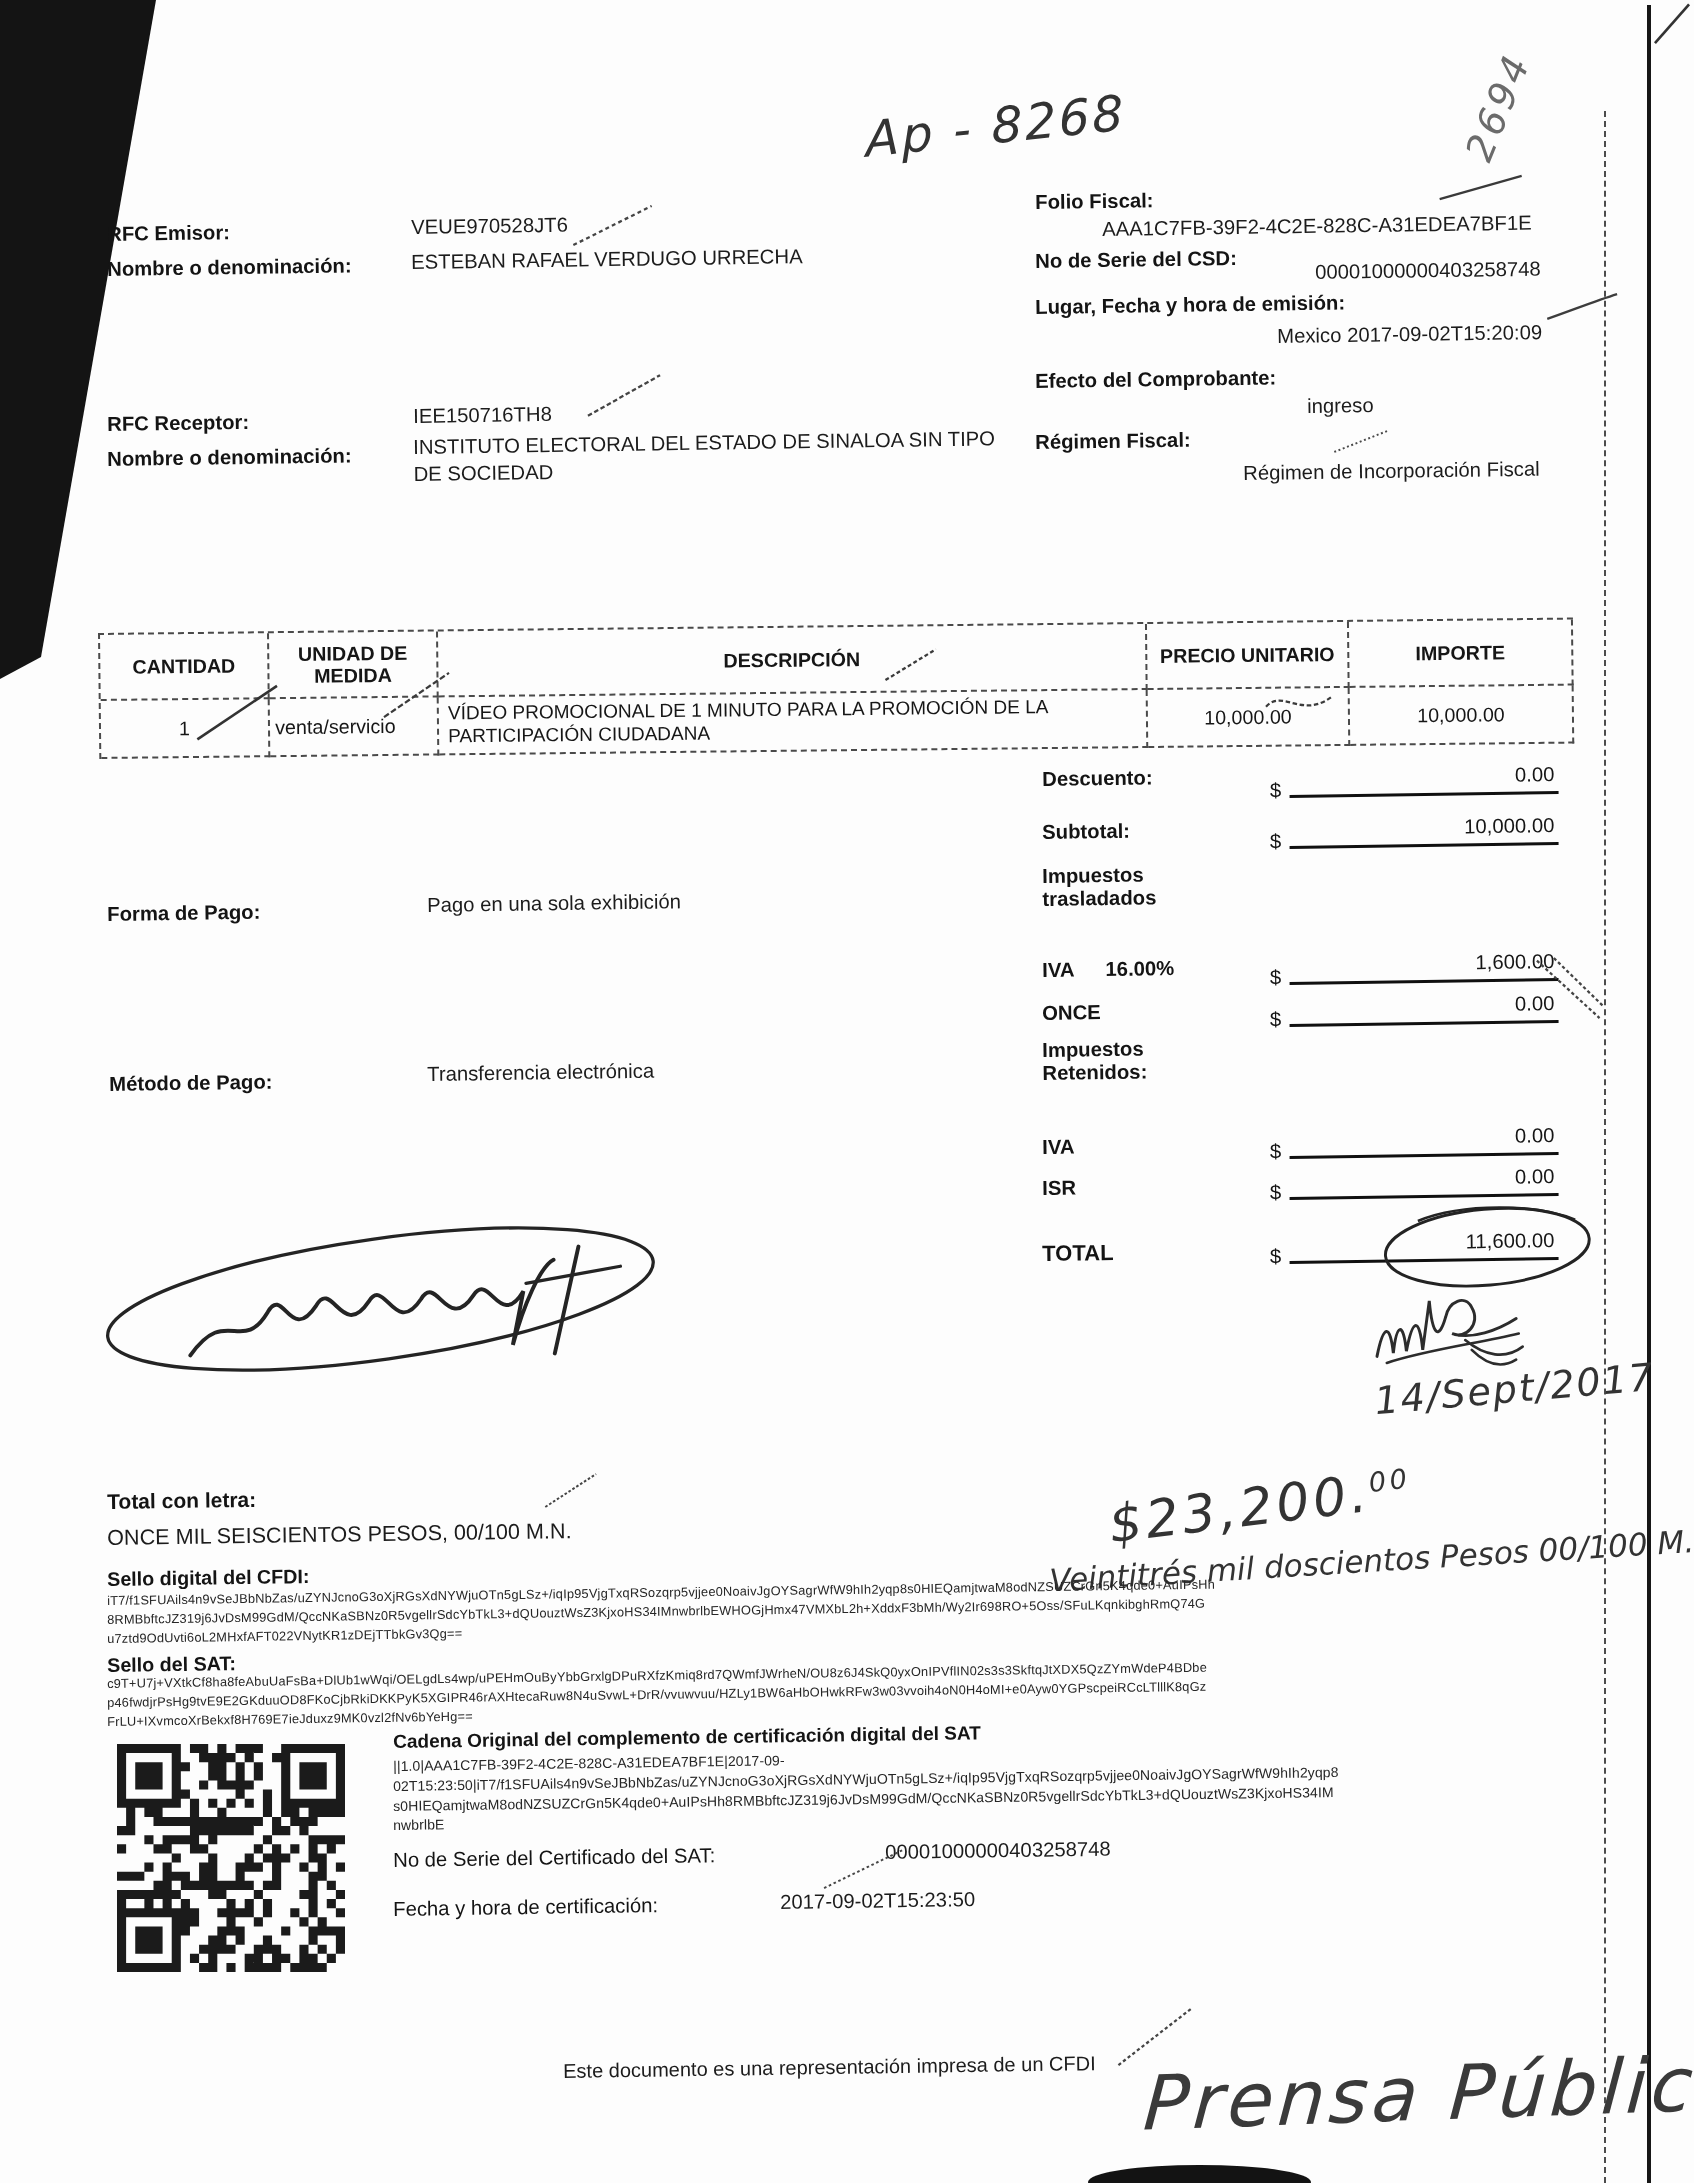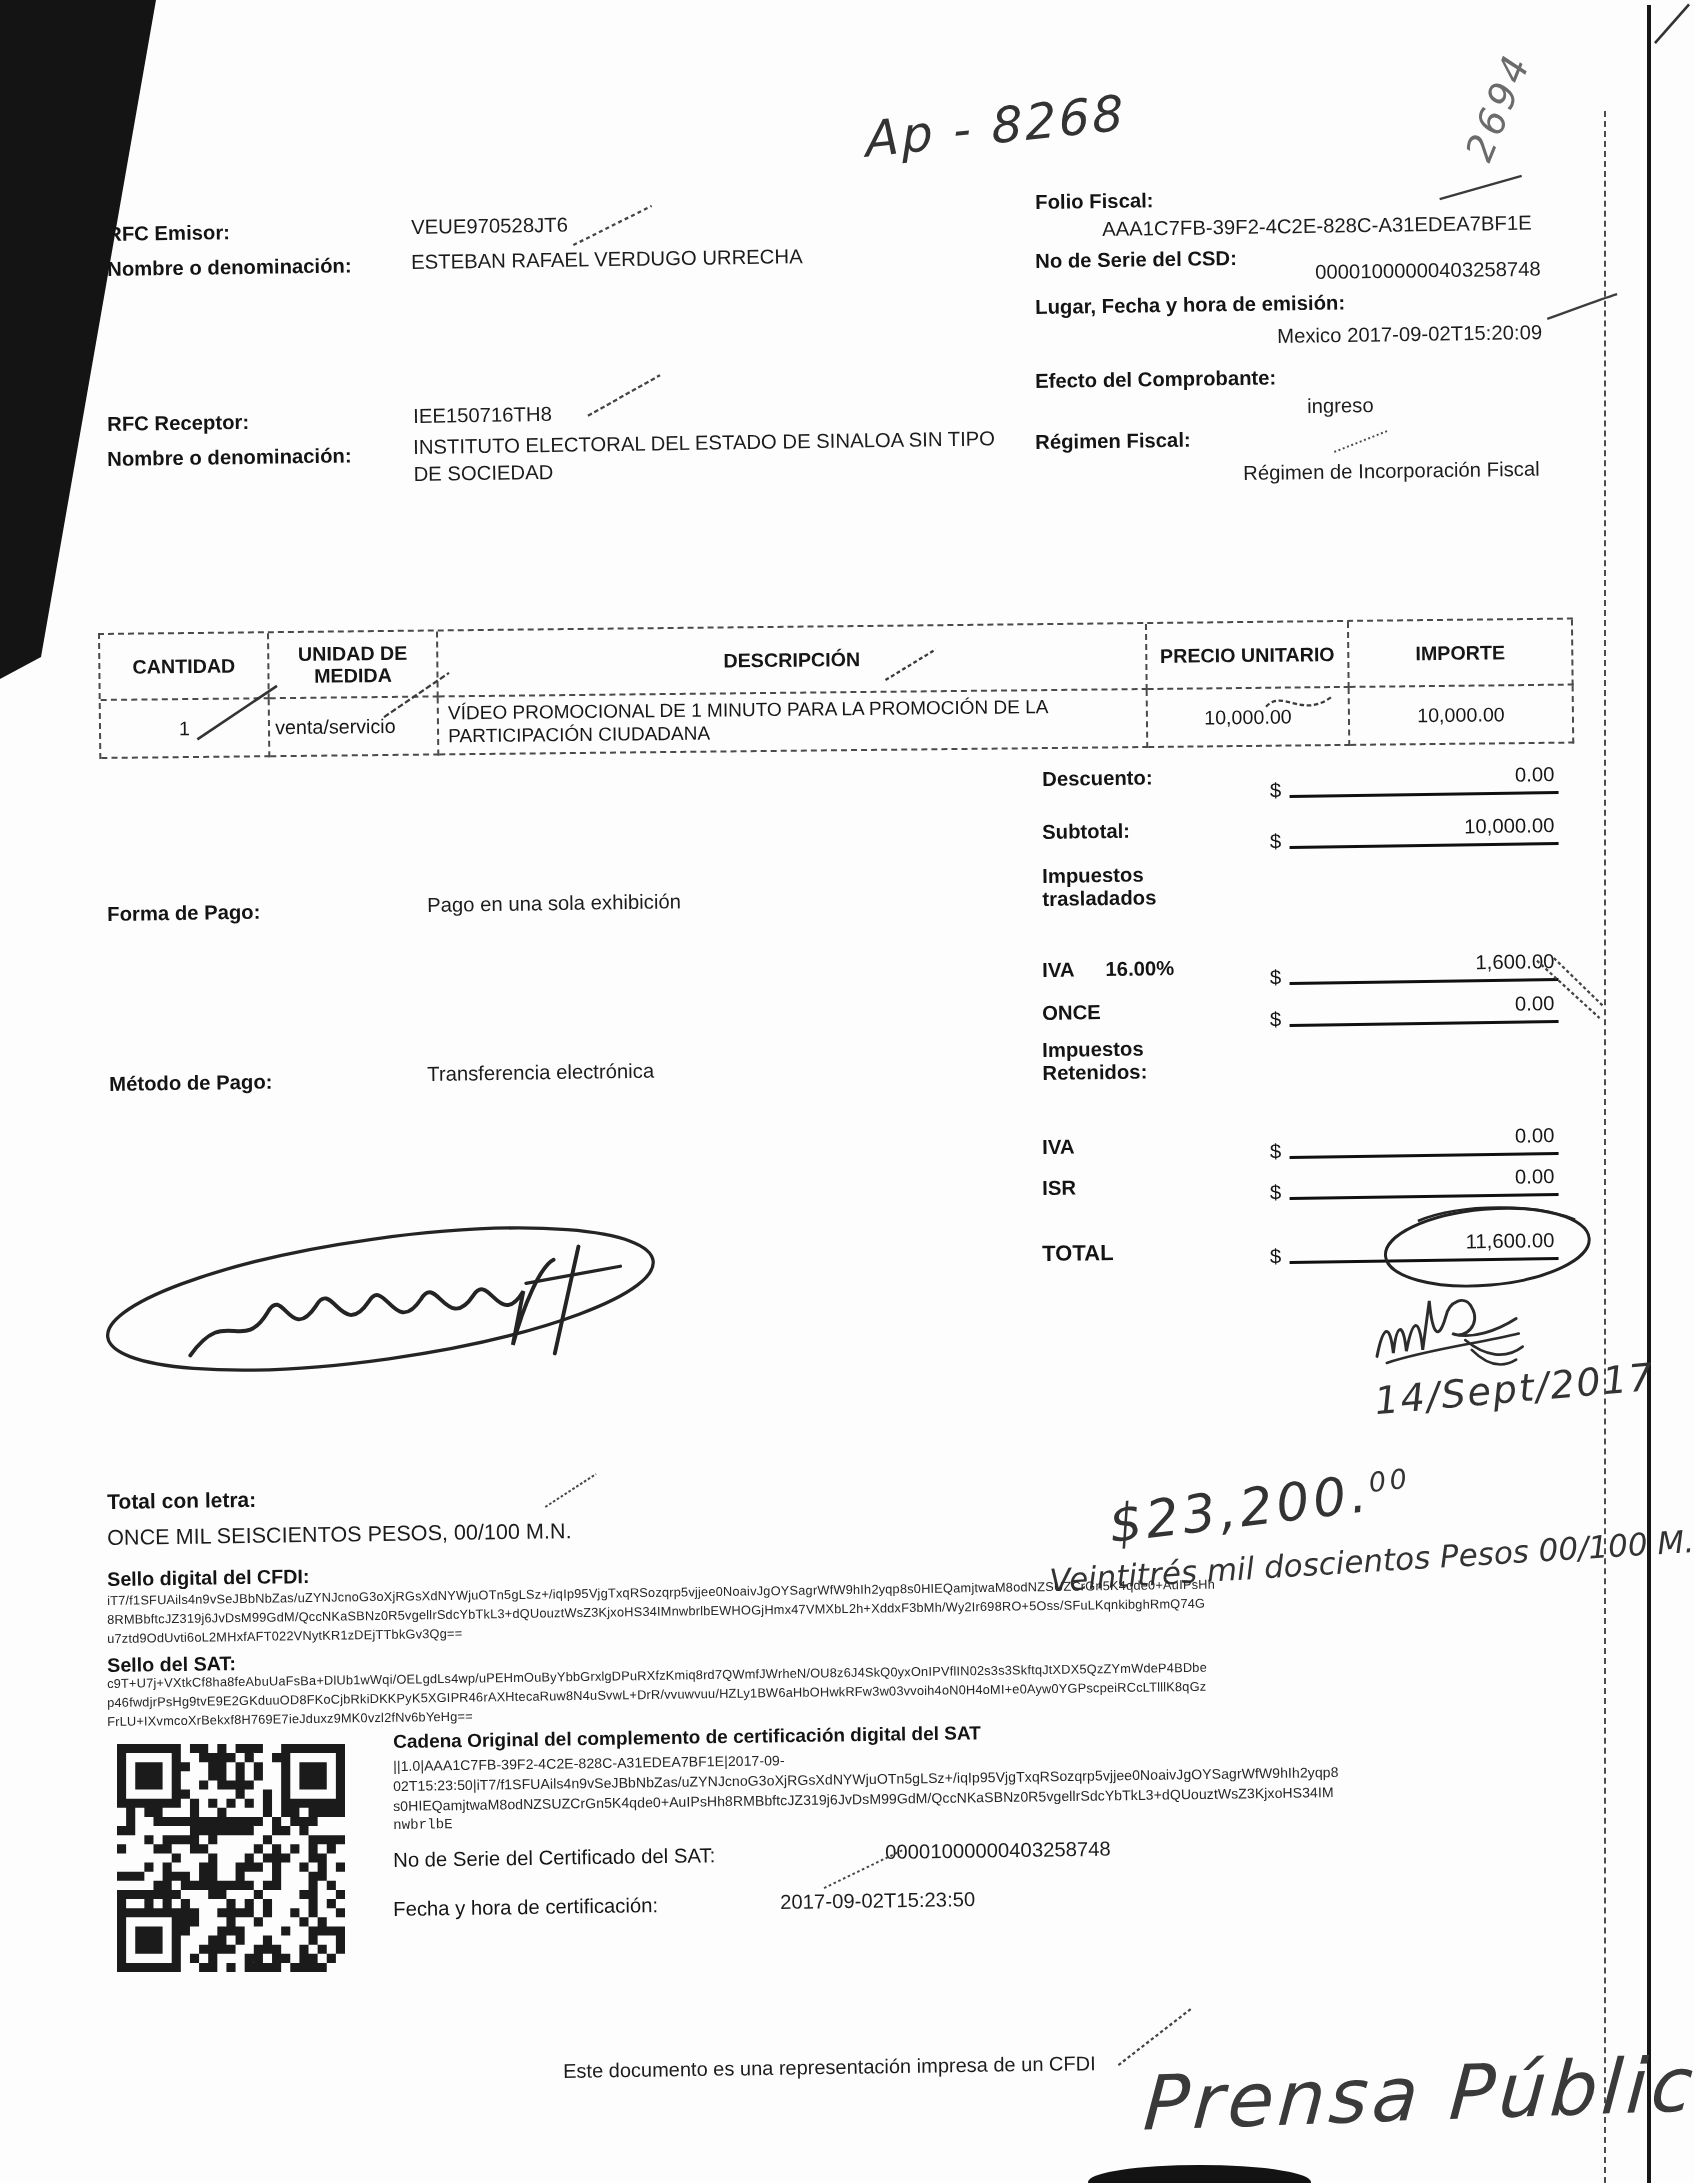--- a/index.html
+++ b/index.html
@@ -176,21 +176,21 @@
 
   <div class="lab" style="left:107px;top:1654px;font-size:19.7px;">Sello del SAT:</div>
   <div class="tiny" style="left:107px;top:1676px;">c9T+U7j+VXtkCf8ha8feAbuUaFsBa+DlUb1wWqi/OELgdLs4wp/uPEHmOuByYbbGrxlgDPuRXfzKmiq8rd7QWmfJWrheN/OU8z6J4SkQ0yxOnIPVflIN02s3s3SkftqJtXDX5QzZYmWdeP4BDbe</div>
   <div class="tiny" style="left:107px;top:1695px;">p46fwdjrPsHg9tvE9E2GKduuOD8FKoCjbRkiDKKPyK5XGIPR46rAXHtecaRuw8N4uSvwL+DrR/vvuwvuu/HZLy1BW6aHbOHwkRFw3w03vvoih4oN0H4oMI+e0Ayw0YGPscpeiRCcLTlllK8qGz</div>
   <div class="tiny" style="left:107px;top:1714px;">FrLU+IXvmcoXrBekxf8H769E7ieJduxz9MK0vzl2fNv6bYeHg==</div>
 
   <div class="lab" style="left:393px;top:1731px;font-size:19px;">Cadena Original del complemento de certificación digital del SAT</div>
   <div class="cadl" style="left:393px;top:1758px;">||1.0|AAA1C7FB-39F2-4C2E-828C-A31EDEA7BF1E|2017-09-</div>
   <div class="cadl" style="left:393px;top:1778px;">02T15:23:50|iT7/f1SFUAils4n9vSeJBbNbZas/uZYNJcnoG3oXjRGsXdNYWjuOTn5gLSz+/iqIp95VjgTxqRSozqrp5vjjee0NoaivJgOYSagrWfW9hIh2yqp8</div>
   <div class="cadl" style="left:393px;top:1798px;">s0HIEQamjtwaM8odNZSUZCrGn5K4qde0+AuIPsHh8RMBbftcJZ319j6JvDsM99GdM/QccNKaSBNz0R5vgellrSdcYbTkL3+dQUouztWsZ3KjxoHS34IM</div>
-  <div class="cadl" style="left:393px;top:1817px;font-family:Liberation Mono, monospace;">nwbrlbE</div>
+  <div class="cadl" style="left:393px;top:1817px;">nwbrlbE</div>
 
   <svg id="qr" class="sig" style="left:115px;top:1744px;" width="232" height="228" viewBox="0 0 350 350">
       <path d="M0,0h14v14h-14zM14,0h14v14h-14zM28,0h14v14h-14zM42,0h14v14h-14zM56,0h14v14h-14zM70,0h14v14h-14zM84,0h14v14h-14zM112,0h14v14h-14zM126,0h14v14h-14zM154,0h14v14h-14zM182,0h14v14h-14zM196,0h14v14h-14zM210,0h14v14h-14zM252,0h14v14h-14zM266,0h14v14h-14zM280,0h14v14h-14zM294,0h14v14h-14zM308,0h14v14h-14zM322,0h14v14h-14zM336,0h14v14h-14zM0,14h14v14h-14zM84,14h14v14h-14zM126,14h14v14h-14zM140,14h14v14h-14zM154,14h14v14h-14zM168,14h14v14h-14zM196,14h14v14h-14zM238,14h14v14h-14zM252,14h14v14h-14zM336,14h14v14h-14zM0,28h14v14h-14zM28,28h14v14h-14zM42,28h14v14h-14zM56,28h14v14h-14zM84,28h14v14h-14zM98,28h14v14h-14zM140,28h14v14h-14zM154,28h14v14h-14zM182,28h14v14h-14zM210,28h14v14h-14zM252,28h14v14h-14zM280,28h14v14h-14zM294,28h14v14h-14zM308,28h14v14h-14zM336,28h14v14h-14zM0,42h14v14h-14zM28,42h14v14h-14zM42,42h14v14h-14zM56,42h14v14h-14zM84,42h14v14h-14zM140,42h14v14h-14zM154,42h14v14h-14zM182,42h14v14h-14zM210,42h14v14h-14zM252,42h14v14h-14zM280,42h14v14h-14zM294,42h14v14h-14zM308,42h14v14h-14zM336,42h14v14h-14zM0,56h14v14h-14zM28,56h14v14h-14zM42,56h14v14h-14zM56,56h14v14h-14zM84,56h14v14h-14zM126,56h14v14h-14zM154,56h14v14h-14zM168,56h14v14h-14zM182,56h14v14h-14zM196,56h14v14h-14zM252,56h14v14h-14zM280,56h14v14h-14zM294,56h14v14h-14zM308,56h14v14h-14zM336,56h14v14h-14zM0,70h14v14h-14zM84,70h14v14h-14zM98,70h14v14h-14zM182,70h14v14h-14zM224,70h14v14h-14zM252,70h14v14h-14zM336,70h14v14h-14zM0,84h14v14h-14zM14,84h14v14h-14zM28,84h14v14h-14zM42,84h14v14h-14zM56,84h14v14h-14zM70,84h14v14h-14zM84,84h14v14h-14zM112,84h14v14h-14zM140,84h14v14h-14zM168,84h14v14h-14zM196,84h14v14h-14zM224,84h14v14h-14zM252,84h14v14h-14zM266,84h14v14h-14zM280,84h14v14h-14zM294,84h14v14h-14zM308,84h14v14h-14zM322,84h14v14h-14zM336,84h14v14h-14zM14,98h14v14h-14zM42,98h14v14h-14zM56,98h14v14h-14zM112,98h14v14h-14zM154,98h14v14h-14zM224,98h14v14h-14zM252,98h14v14h-14zM266,98h14v14h-14zM294,98h14v14h-14zM308,98h14v14h-14zM322,98h14v14h-14zM336,98h14v14h-14zM14,112h14v14h-14zM56,112h14v14h-14zM70,112h14v14h-14zM84,112h14v14h-14zM98,112h14v14h-14zM112,112h14v14h-14zM126,112h14v14h-14zM140,112h14v14h-14zM154,112h14v14h-14zM168,112h14v14h-14zM182,112h14v14h-14zM196,112h14v14h-14zM210,112h14v14h-14zM238,112h14v14h-14zM266,112h14v14h-14zM280,112h14v14h-14zM294,112h14v14h-14zM0,126h14v14h-14zM14,126h14v14h-14zM112,126h14v14h-14zM126,126h14v14h-14zM140,126h14v14h-14zM154,126h14v14h-14zM168,126h14v14h-14zM182,126h14v14h-14zM196,126h14v14h-14zM238,126h14v14h-14zM252,126h14v14h-14zM280,126h14v14h-14zM42,140h14v14h-14zM70,140h14v14h-14zM84,140h14v14h-14zM98,140h14v14h-14zM112,140h14v14h-14zM140,140h14v14h-14zM224,140h14v14h-14zM294,140h14v14h-14zM308,140h14v14h-14zM322,140h14v14h-14zM336,140h14v14h-14zM0,154h14v14h-14zM56,154h14v14h-14zM70,154h14v14h-14zM112,154h14v14h-14zM126,154h14v14h-14zM210,154h14v14h-14zM238,154h14v14h-14zM266,154h14v14h-14zM294,154h14v14h-14zM322,154h14v14h-14zM84,168h14v14h-14zM140,168h14v14h-14zM196,168h14v14h-14zM224,168h14v14h-14zM238,168h14v14h-14zM252,168h14v14h-14zM294,168h14v14h-14zM308,168h14v14h-14zM42,182h14v14h-14zM70,182h14v14h-14zM126,182h14v14h-14zM140,182h14v14h-14zM182,182h14v14h-14zM196,182h14v14h-14zM210,182h14v14h-14zM238,182h14v14h-14zM280,182h14v14h-14zM308,182h14v14h-14zM336,182h14v14h-14zM0,196h14v14h-14zM14,196h14v14h-14zM28,196h14v14h-14zM70,196h14v14h-14zM84,196h14v14h-14zM98,196h14v14h-14zM126,196h14v14h-14zM140,196h14v14h-14zM182,196h14v14h-14zM238,196h14v14h-14zM294,196h14v14h-14zM308,196h14v14h-14zM56,210h14v14h-14zM70,210h14v14h-14zM98,210h14v14h-14zM112,210h14v14h-14zM126,210h14v14h-14zM140,210h14v14h-14zM154,210h14v14h-14zM168,210h14v14h-14zM182,210h14v14h-14zM196,210h14v14h-14zM224,210h14v14h-14zM238,210h14v14h-14zM294,210h14v14h-14zM322,210h14v14h-14zM0,224h14v14h-14zM14,224h14v14h-14zM28,224h14v14h-14zM42,224h14v14h-14zM56,224h14v14h-14zM70,224h14v14h-14zM84,224h14v14h-14zM140,224h14v14h-14zM154,224h14v14h-14zM210,224h14v14h-14zM280,224h14v14h-14zM294,224h14v14h-14zM336,224h14v14h-14zM0,238h14v14h-14zM42,238h14v14h-14zM70,238h14v14h-14zM98,238h14v14h-14zM168,238h14v14h-14zM196,238h14v14h-14zM224,238h14v14h-14zM294,238h14v14h-14zM322,238h14v14h-14zM0,252h14v14h-14zM14,252h14v14h-14zM28,252h14v14h-14zM42,252h14v14h-14zM56,252h14v14h-14zM70,252h14v14h-14zM84,252h14v14h-14zM98,252h14v14h-14zM112,252h14v14h-14zM154,252h14v14h-14zM168,252h14v14h-14zM182,252h14v14h-14zM196,252h14v14h-14zM224,252h14v14h-14zM266,252h14v14h-14zM294,252h14v14h-14zM336,252h14v14h-14zM0,266h14v14h-14zM84,266h14v14h-14zM98,266h14v14h-14zM112,266h14v14h-14zM168,266h14v14h-14zM210,266h14v14h-14zM280,266h14v14h-14zM308,266h14v14h-14zM0,280h14v14h-14zM28,280h14v14h-14zM42,280h14v14h-14zM56,280h14v14h-14zM84,280h14v14h-14zM98,280h14v14h-14zM154,280h14v14h-14zM168,280h14v14h-14zM182,280h14v14h-14zM252,280h14v14h-14zM294,280h14v14h-14zM308,280h14v14h-14zM322,280h14v14h-14zM336,280h14v14h-14zM0,294h14v14h-14zM28,294h14v14h-14zM42,294h14v14h-14zM56,294h14v14h-14zM84,294h14v14h-14zM140,294h14v14h-14zM154,294h14v14h-14zM182,294h14v14h-14zM224,294h14v14h-14zM294,294h14v14h-14zM336,294h14v14h-14zM0,308h14v14h-14zM28,308h14v14h-14zM42,308h14v14h-14zM56,308h14v14h-14zM84,308h14v14h-14zM126,308h14v14h-14zM140,308h14v14h-14zM154,308h14v14h-14zM168,308h14v14h-14zM210,308h14v14h-14zM224,308h14v14h-14zM238,308h14v14h-14zM280,308h14v14h-14zM308,308h14v14h-14zM336,308h14v14h-14zM0,322h14v14h-14zM84,322h14v14h-14zM112,322h14v14h-14zM140,322h14v14h-14zM196,322h14v14h-14zM210,322h14v14h-14zM238,322h14v14h-14zM252,322h14v14h-14zM280,322h14v14h-14zM294,322h14v14h-14zM322,322h14v14h-14zM0,336h14v14h-14zM14,336h14v14h-14zM28,336h14v14h-14zM42,336h14v14h-14zM56,336h14v14h-14zM70,336h14v14h-14zM84,336h14v14h-14zM126,336h14v14h-14zM140,336h14v14h-14zM168,336h14v14h-14zM196,336h14v14h-14zM210,336h14v14h-14zM224,336h14v14h-14zM238,336h14v14h-14zM266,336h14v14h-14zM280,336h14v14h-14zM294,336h14v14h-14zM308,336h14v14h-14z" fill="#1b1b1b"></path>
     </svg>
 
   <div class="lab" style="left:393px;top:1849px;font-weight:normal;">No de Serie del Certificado del SAT:</div>
   <div class="val" style="left:885px;top:1841px;">00001000000403258748</div>
   <div class="lab" style="left:393px;top:1898px;font-weight:normal;">Fecha y hora de certificación:</div>
   <div class="val" style="left:780px;top:1891px;">2017-09-02T15:23:50</div>
 

